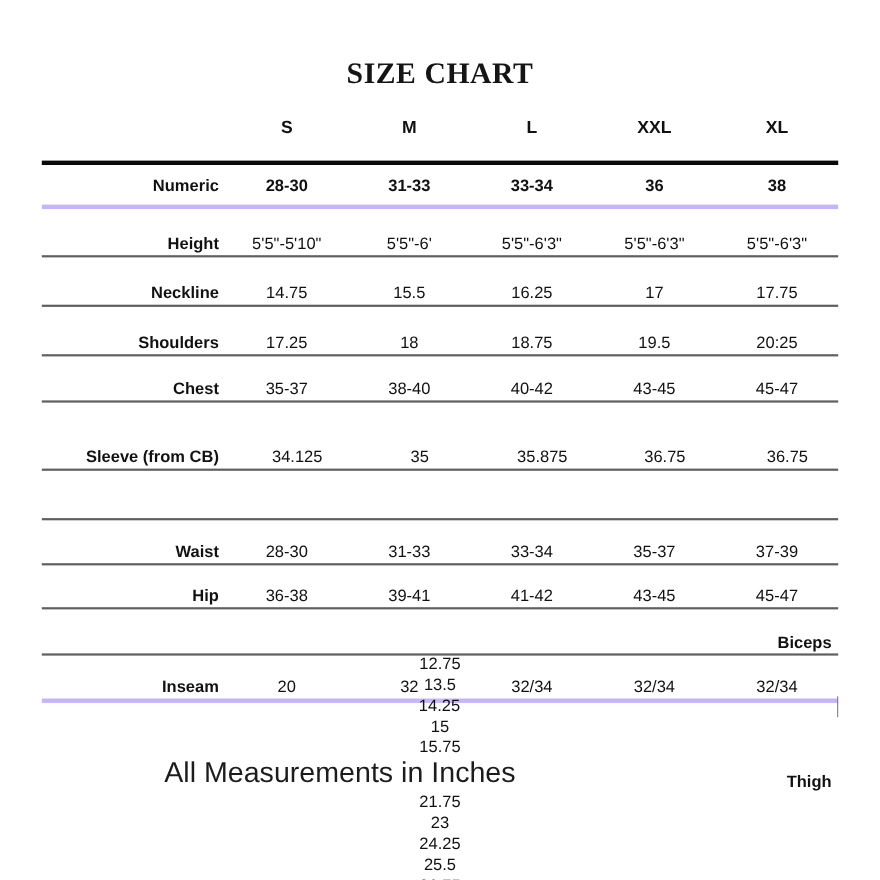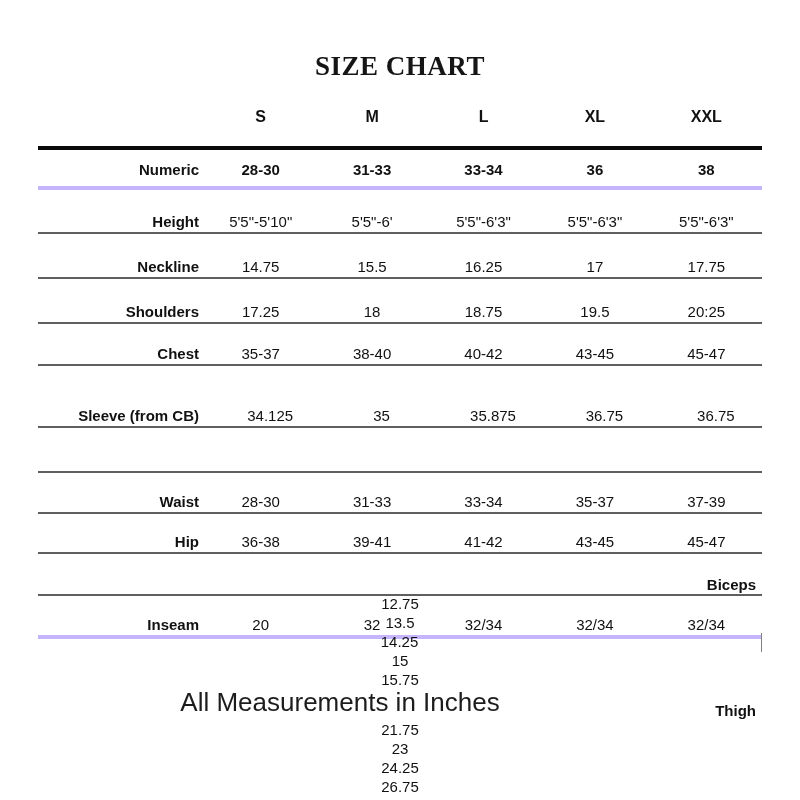--- a/index.html
+++ b/index.html
@@ -20,37 +20,37 @@
   .cell{
     flex:1;display:flex;align-items:flex-end;justify-content:center;
     height:100%;box-sizing:border-box;padding-bottom:2px;
     font-size:15px;white-space:nowrap;
   }
   .label-cell{flex:0 0 167px;justify-content:flex-end;padding-right:6px;font-weight:bold;}
   .header-row .cell{padding-bottom:20px;font-weight:bold;font-size:16px;}
   .row.numeric .cell{padding-bottom:8px;font-weight:bold;}
   .divider-cell{border-right:1px solid #808080;}
   .footer-note{
-    position:absolute;top:687px;left:340px;transform:translateX(-50%);
+    position:absolute;top:687px;left:309px;transform:translateX(-50%);
     font-size:26px;color:#1c1c1c;white-space:nowrap;text-align:right;
   }
 </style>
 </head>
 <body>
 
 <h1 class="title">SIZE CHART</h1>
 
 <div class="size-table">
   <div class="row header-row">
     <div class="cell label-cell"></div>
     <div class="cell">S</div>
     <div class="cell">M</div>
     <div class="cell">L</div>
+    <div class="cell">XXL</div>
     <div class="cell">XL</div>
-    <div class="cell">XXL</div>
   </div>
   <div id="tbody">
       <div class="row thick numeric" style="height: 40px;">
         <div class="cell label-cell">Numeric</div>
         <div class="cell">28-30</div>
         <div class="cell">31-33</div>
         <div class="cell">33-34</div>
         <div class="cell">36</div>
         <div class="cell">38</div>
       </div>
@@ -116,20 +116,21 @@
         <div class="cell">39-41</div>
         <div class="cell">41-42</div>
         <div class="cell">43-45</div>
         <div class="cell">45-47</div>
       </div>
       <div class="row thin" style="height: 42px; flex-direction: column;">
         <div class="cell label-cell">Thigh</div>
         <div class="cell">21.75</div>
         <div class="cell">23</div>
         <div class="cell">24.25</div>
+        <div class="cell">25.5</div>
         <div class="cell">26.75</div>
       </div>
       <div class="row thick" style="height: 43px;">
         <div class="cell label-cell">Inseam</div>
         <div class="cell">20</div>
         <div class="cell">32</div>
         <div class="cell">32/34</div>
         <div class="cell">32/34</div>
         <div class="cell">32/34</div>
       </div>

